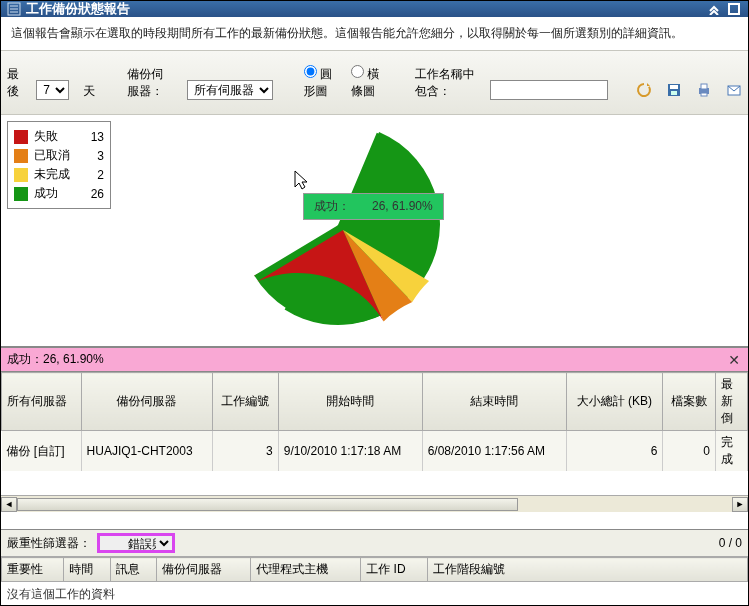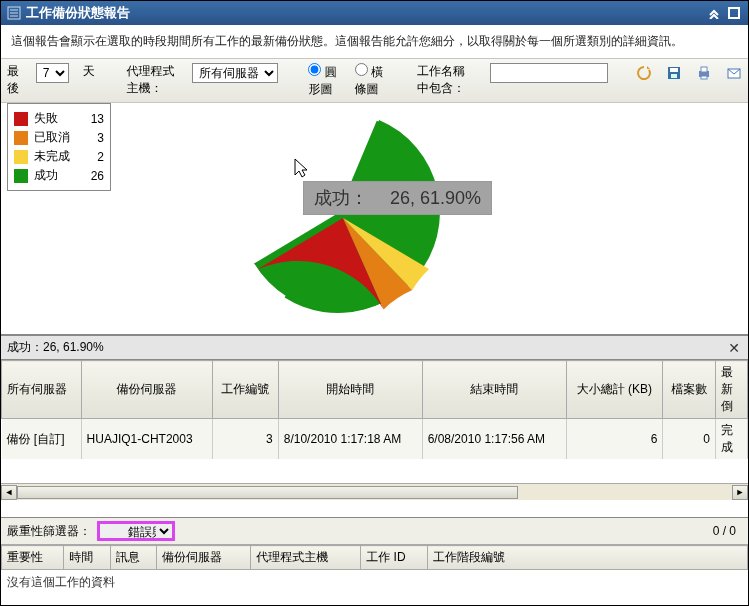--- a/index.html
+++ b/index.html
@@ -1,54 +1,54 @@
 <!DOCTYPE html>
 <html><head>
 <meta charset="utf-8">
 <style>
 * { box-sizing: border-box; margin: 0; padding: 0; }
 body { font-family: Arial, "Microsoft JhengHei", sans-serif; font-size: 12px; background: #fff; width: 749px; height: 606px; border: 1px solid #000; overflow: hidden; }
-.titlebar { height: 24px; background: linear-gradient(#3a6ea8, #2a5288); color: #fff; display: flex; align-items: center; padding: 0 6px; font-weight: bold; font-size: 13px; }
+.titlebar { height: 16px; background: linear-gradient(#3a6ea8, #2a5288); color: #fff; display: flex; align-items: center; padding: 0 6px; font-weight: bold; font-size: 13px; }
 .titlebar .title-icon { width: 14px; height: 14px; margin-right: 5px; display: inline-flex; }
 .titlebar .spacer { flex: 1; }
 .titlebar .win-btn { width: 16px; height: 16px; margin-left: 4px; cursor: pointer; display: inline-flex; align-items: center; justify-content: center; }
 .desc { padding: 8px 10px; color: #222; font-size: 12px; background: #fff; }
-.toolbar { background: linear-gradient(#f7f7f3, #e7e7df); border-top: 1px solid #c7c7bf; border-bottom: 1px solid #c7c7bf; padding: 4px 6px; display: flex; align-items: flex-start; gap: 14px; }
+.toolbar { background: linear-gradient(#f7f7f3, #e7e7df); border-top: 1px solid #c7c7bf; border-bottom: 1px solid #c7c7bf; padding: 14px 6px; display: flex; align-items: flex-end; gap: 14px; }
 .toolbar label { font-size: 12px; }
 .toolbar select, .toolbar input[type=text] { font-size: 12px; border: 1px solid #888; background: #fff; padding: 1px 2px; height: 20px; }
 .toolbar .num-sel { width: 34px; }
 .toolbar .server-sel { width: 100px; }
 .toolbar .name-input { width: 118px; }
 .toolbar .sep { flex: 1; }
 .icon-btn { width: 20px; height: 20px; cursor: pointer; display: inline-flex; align-items: center; justify-content: center; }
 .chart-area { position: relative; height: 232px; background: #fff; border-bottom: 1px solid #888; overflow: hidden; }
-.legend { position: absolute; top: 0; left: 6px; border: 1px solid #888; background: #fff; padding: 4px 6px; }
+.legend { position: absolute; top: 6px; left: 6px; border: 1px solid #888; background: #fff; padding: 4px 6px; }
 .legend-row { display: flex; align-items: center; gap: 6px; margin: 2px 0; font-size: 12px; }
 .swatch { width: 14px; height: 14px; display: inline-block; }
 .legend-label { width: 44px; }
 .legend-val { width: 20px; text-align: right; }
 .pie-wrap { position: absolute; left: 232px; top: 8px; }
 .cursor-img { position: absolute; left: 290px; top: 54px; pointer-events: none; }
-.tooltip-box { position: absolute; left: 302px; top: 78px; background: #a3a3a3; border: 1px solid #999; padding: 4px 10px; font-size: 18px; color: #333; }
+.tooltip-box { position: absolute; left: 302px; top: 78px; background: #22c55e; border: 1px solid #999; padding: 4px 10px; font-size: 12px; color: #333; }
 .tooltip-box .tlabel { margin-right: 22px; }
-.details-hdr { background: #e5e5e5; border-top: 1px solid #888; border-bottom: 1px solid #888; padding: 3px 6px; display: flex; align-items: center; font-size: 12px; }
+.details-hdr { background: #f9a8d4; border-top: 1px solid #888; border-bottom: 1px solid #888; padding: 3px 6px; display: flex; align-items: center; font-size: 12px; }
 .details-hdr .close-x { margin-left: auto; cursor: pointer; font-size: 14px; color: #333; width: 16px; text-align: center; }
 .grid { width: 100%; border-collapse: collapse; font-size: 12px; }
 .grid thead th { background: linear-gradient(#f5f5ed, #e2e2d8); border: 1px solid #aaa; padding: 3px 5px; font-weight: normal; text-align: center; }
 .grid thead th.lalign { text-align: left; }
 .grid tbody td { border-right: 1px solid #ccc; padding: 3px 5px; background: #f6f6f0; }
 .grid tbody td.ralign { text-align: right; }
 .hscroll { height: 17px; background: #ece9d8; border-top: 1px solid #aaa; position: relative; display: flex; align-items: center; }
 .hscroll .arrow { width: 16px; height: 15px; background: linear-gradient(#f5f5ed,#d8d8cc); border: 1px solid #999; display: inline-flex; align-items: center; justify-content: center; font-size: 9px; cursor: pointer; }
 .hscroll .track { flex: 1; height: 15px; background: #ece9d8; position: relative; }
 .hscroll .thumb { position: absolute; left: 0; width: 70%; height: 13px; top: 1px; background: linear-gradient(#f3f3eb,#d8d8cc); border: 1px solid #999; cursor: pointer; }
 .spacer-row { height: 18px; background: #fff; border-bottom: 1px solid #888; }
 .filter-bar { background: #efefe7; border-bottom: 1px solid #aaa; padding: 3px 6px; display: flex; align-items: center; gap: 6px; }
 .filter-bar select { font-size: 12px; border: 3px solid #d946ef; height: 20px; width: 78px; padding-left: 24px; }
-.filter-bar .count { margin-left: auto; margin-right: 6px; }
+.filter-bar .count { margin-left: auto; }
 .nodata { padding: 4px 6px; font-size: 12px; color: #333; background: #fff; }
 .lower-empty { height: 88px; background: #fff; }
 </style>
 </head>
 <body>
 
 <div class="titlebar">
   <span class="title-icon">
     <svg width="14" height="14">
         <rect x="1" y="1" width="12" height="12" fill="none" stroke="#cde" stroke-width="1"></rect>
@@ -72,21 +72,21 @@
   </span>
 </div>
 
 <div class="desc">這個報告會顯示在選取的時段期間所有工作的最新備份狀態。這個報告能允許您細分，以取得關於每一個所選類別的詳細資訊。</div>
 
 <div class="toolbar">
   <label>最後</label>
   <select class="num-sel"><option>7</option></select>
   <label>天</label>
   <span style="width:6px"></span>
-  <label>代理程式主機：</label>
+  <label>備份伺服器：</label>
   <select class="server-sel"><option>所有伺服器</option></select>
   <span style="width:4px"></span>
   <label><input type="radio" name="ct" checked="" style=""> <span>圓形圖</span></label>
   <label><input type="radio" name="ct" style=""> <span>橫條圖</span></label>
   <span style="width:4px"></span>
   <label>工作名稱中包含：</label>
   <input type="text" class="name-input" value="" style="">
   <span class="sep"></span>
   <span class="icon-btn">
       <svg width="16" height="16">
@@ -182,21 +182,21 @@
     <th>大小總計 (KB)</th>
     <th>檔案數</th>
     <th class="lalign" style="width:32px">最新倒</th>
   </tr>
     </thead>
   <tbody>
     <tr>
       <td>備份 [自訂]</td>
       <td>HUAJIQ1-CHT2003</td>
       <td class="ralign">3</td>
-      <td>8/10/2010 1:17:18 AM</td>
+      <td>9/10/2010 1:17:18 AM</td>
       <td>6/08/2010 1:17:56 AM</td>
       <td class="ralign">6</td>
       <td class="ralign">0</td>
       <td>完成</td>
     </tr>
   </tbody>
 </table>
 <div style="height:24px;background:#fff"></div>
 <div class="hscroll">
   <span class="arrow">◄</span>

